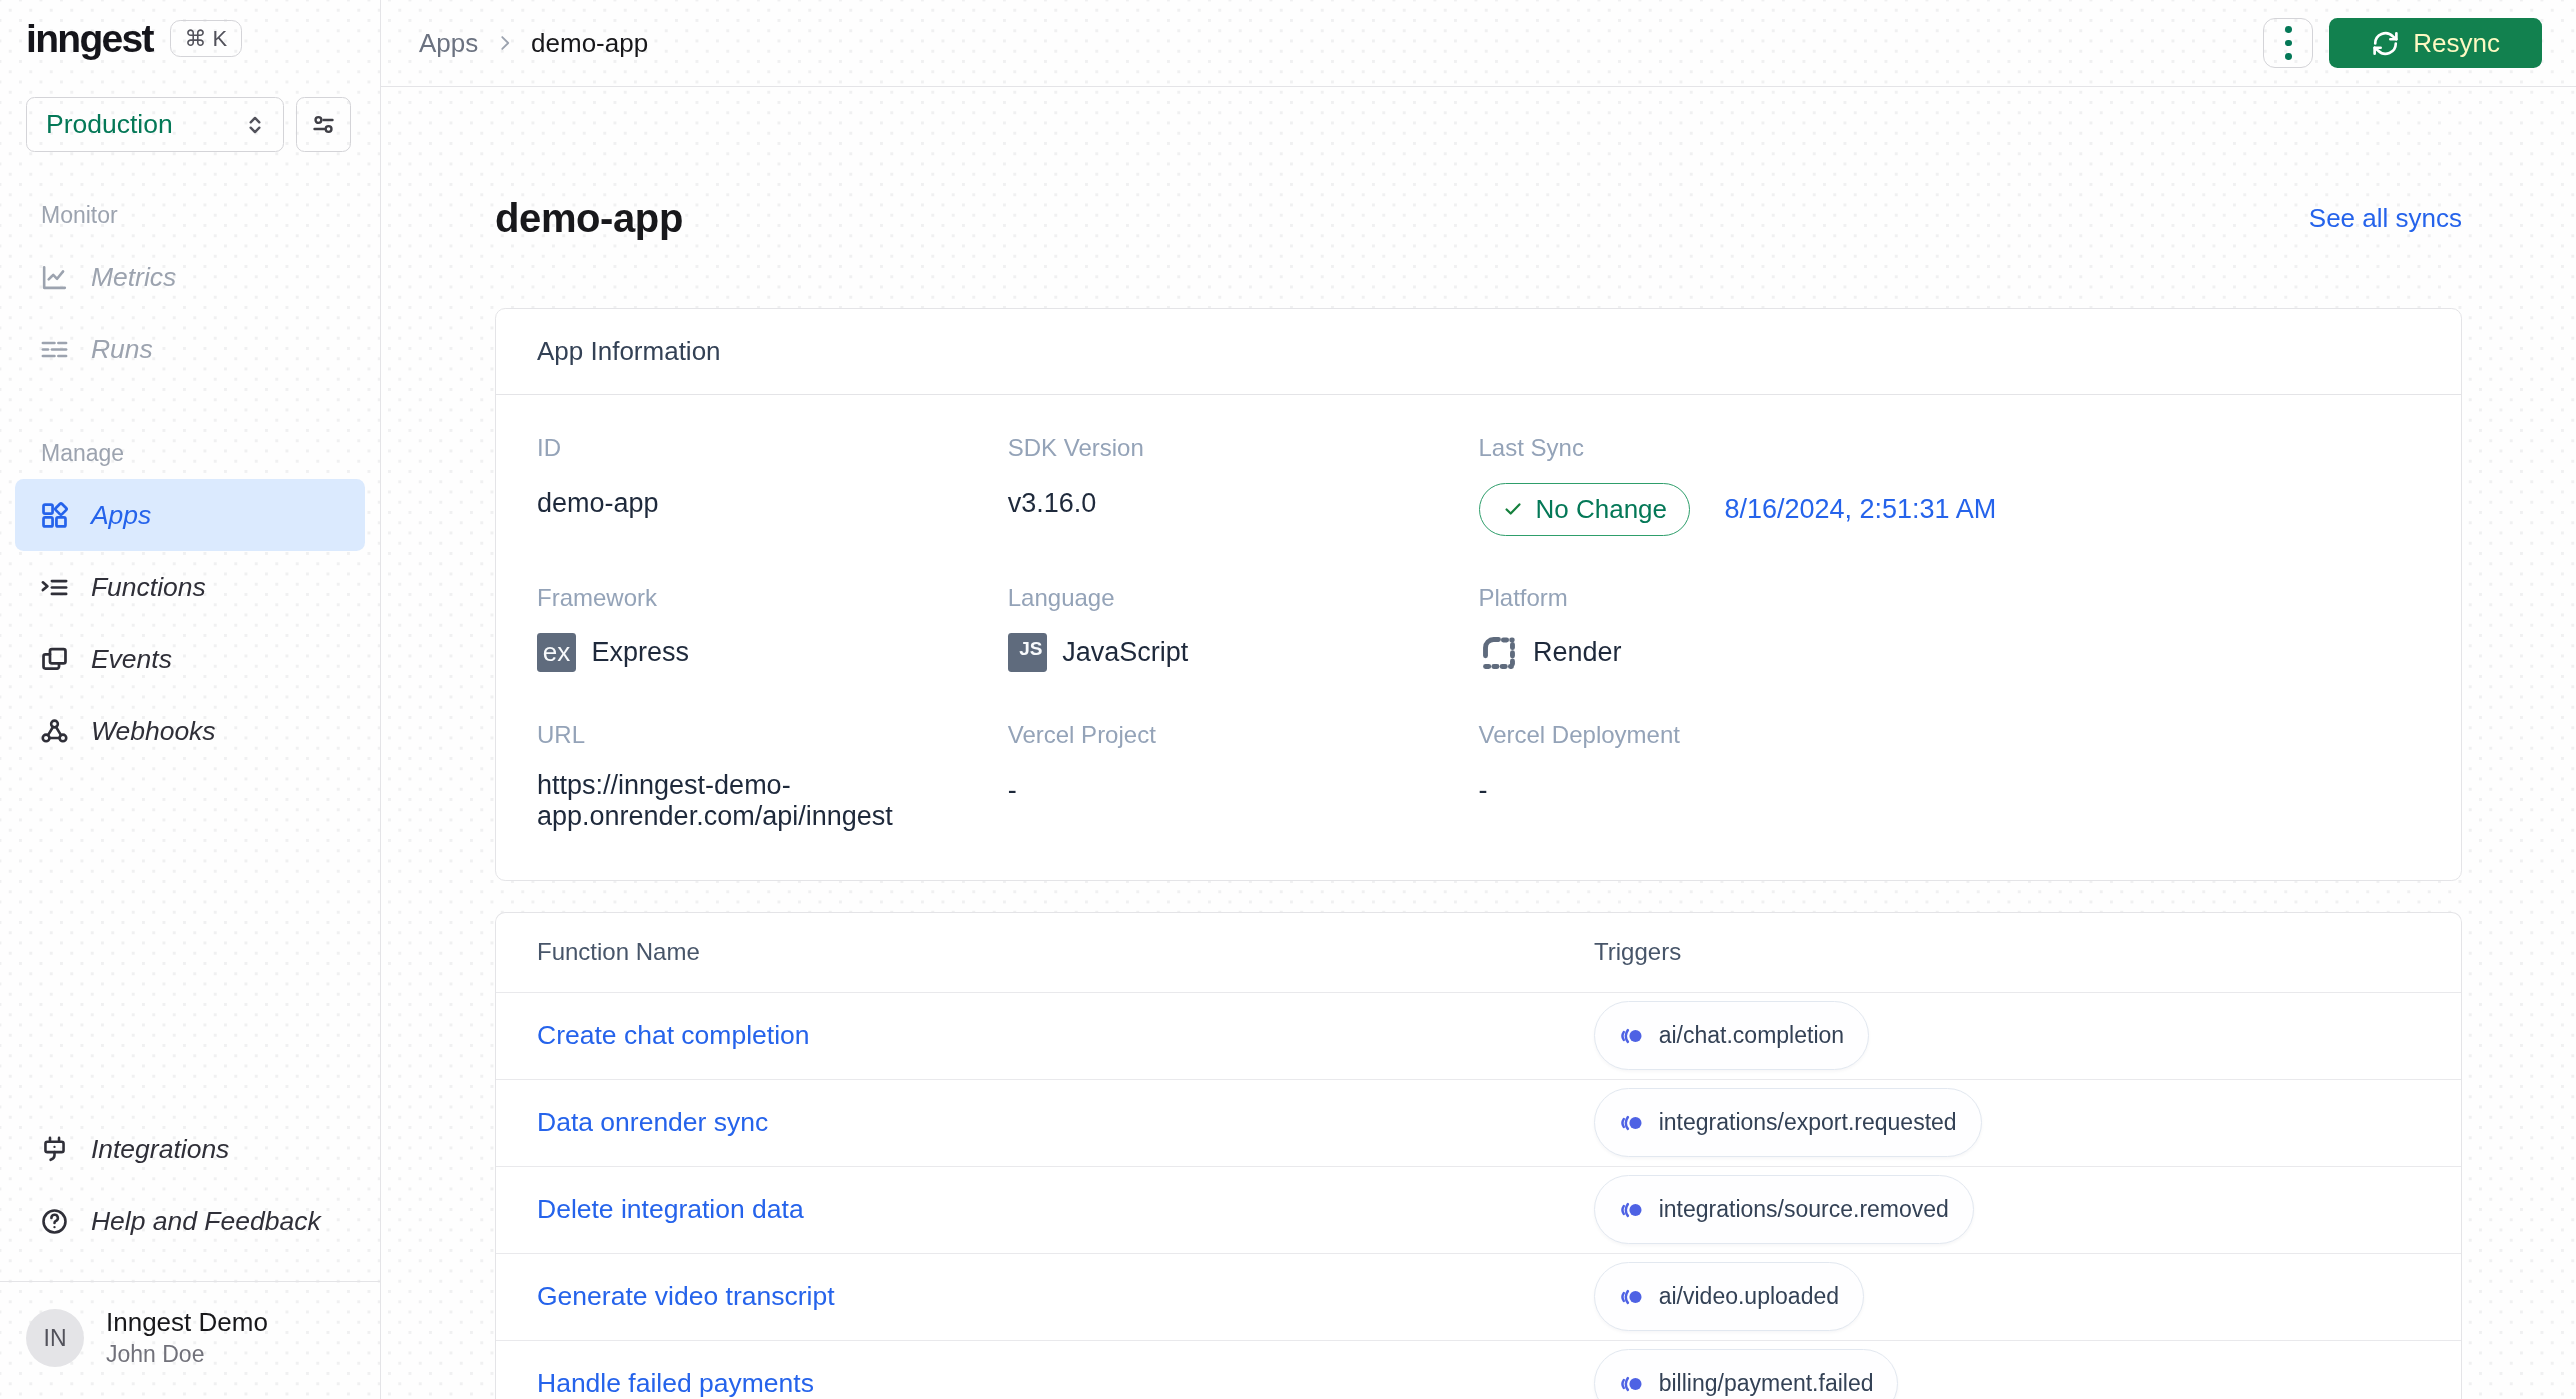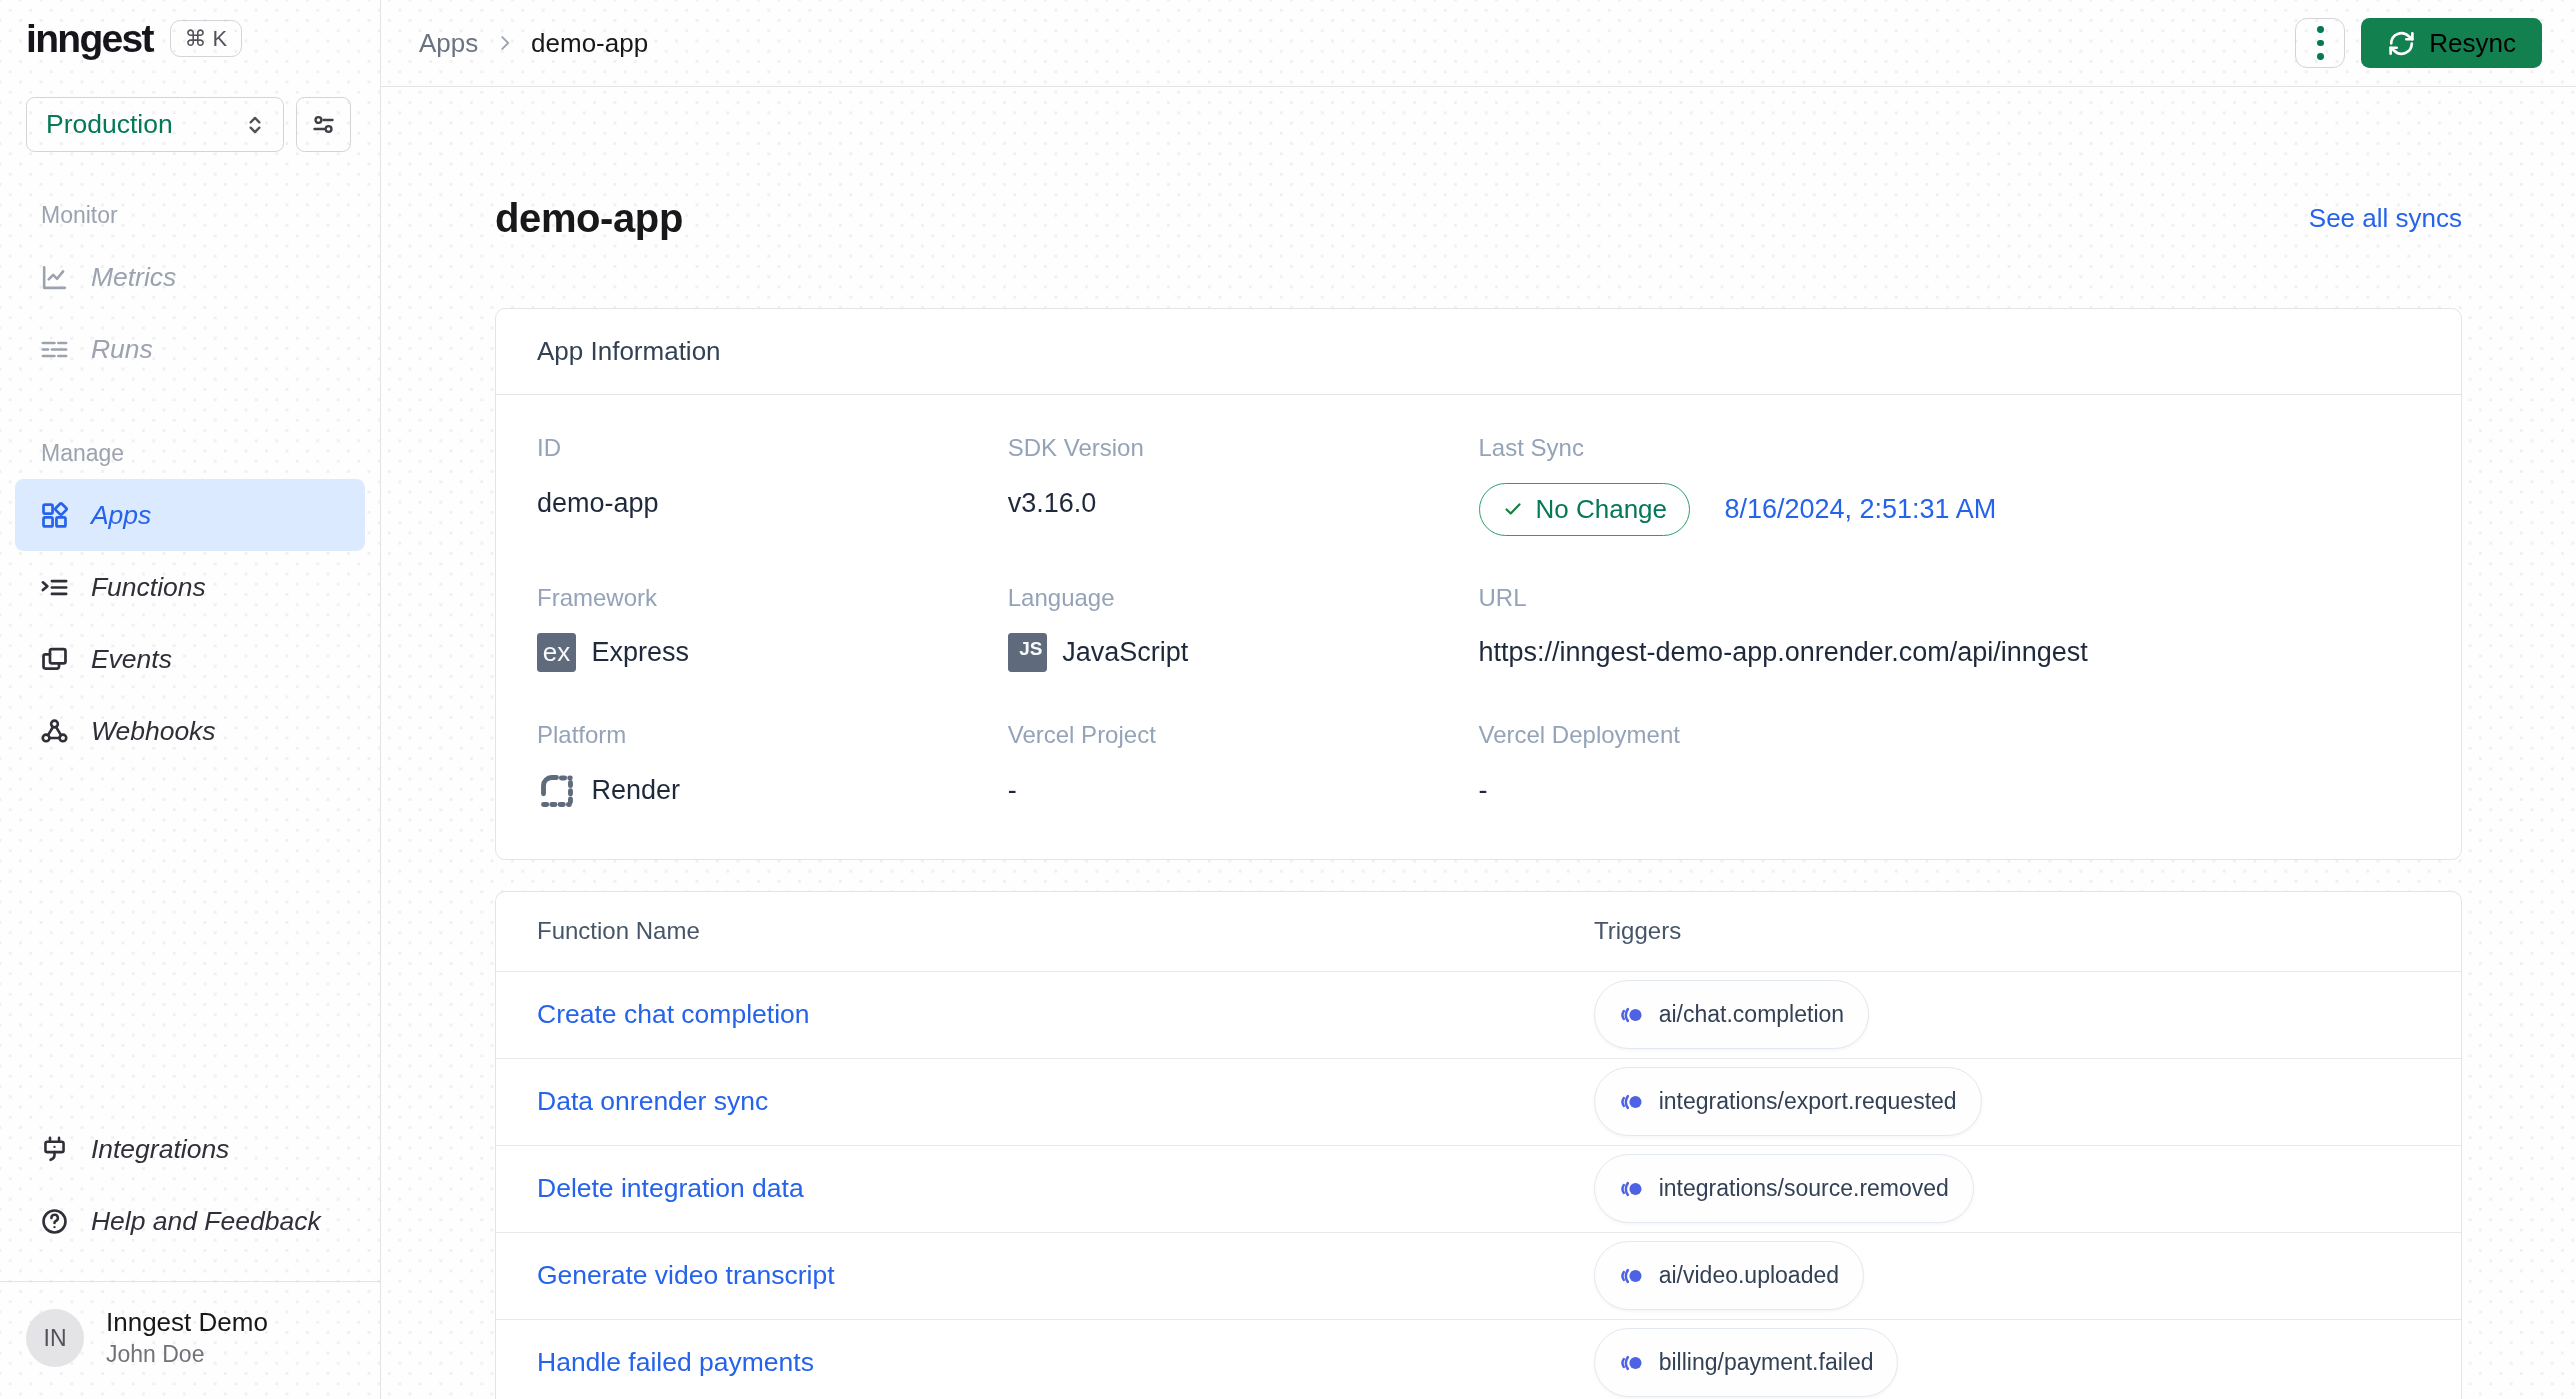--- a/index.html
+++ b/index.html
@@ -48,23 +48,23 @@
   .topbar { height:87px; min-height:87px; border-bottom:1.7px solid #e4e4e7;
     display:flex; align-items:center; justify-content:space-between; padding:0 34px 0 38px; }
   .crumbs { display:flex; align-items:center; gap:15.4px; font-size:26px; }
   .crumb-root { color:#6b7280; cursor:pointer; }
   .crumb-sep { color:#9ca3af; display:flex; }
   .crumb-current { color:#18181b; }
   .topbar-actions { display:flex; align-items:center; gap:15.4px; }
   .kebab-btn { width:50px; height:50px; border:1.7px solid #d4d4d8; border-radius:12px; background:transparent;
     display:flex; flex-direction:column; align-items:center; justify-content:center; gap:6.8px; cursor:pointer; }
   .kebab-btn i { width:6.8px; height:6.8px; border-radius:50%; background:#047857; }
-  .resync-btn { height:50px; border:none; border-radius:8.5px; background:#12814f; color:#000000;
+  .resync-btn { height:50px; border:none; border-radius:8.5px; background:#12814f; color:#fef9c3;
     font-family:inherit; font-size:26px; font-weight:500; display:flex; align-items:center; gap:13.7px;
-    padding:0 26px; cursor:pointer; }
+    padding:0 42px; cursor:pointer; }
 
   .content { flex:1; padding:0 114px 0 114px; overflow:hidden; }
   .page-head { margin-top:109px; display:flex; align-items:center; justify-content:space-between; }
   .page-title { font-size:40px; font-weight:600; color:#18181b; letter-spacing:-0.4px; }
   .see-all { font-size:26px; color:#2563eb; font-weight:500; cursor:pointer; text-decoration:none; }
 
   .card { background:#fff; border:1.7px solid #e4e4e7; border-radius:10.2px; margin-top:67px; }
   .card.table-card { margin-top:31px; border-bottom:none; border-radius:10.2px 10.2px 0 0; }
   .card-header { border-bottom:1.7px solid #e4e4e7; padding:27px 41px; font-size:26px; color:#334155; }
 
@@ -314,37 +314,37 @@
             <div class="field-label">Language</div>
             <div class="field-value">
               <span class="tech-badge js">
                   <span>JS</span>
                 </span>
               <span>JavaScript</span>
             </div>
           </div>
 
           <div class="field">
-            <div class="field-label">URL</div>
-            <div class="field-value">https://inngest-demo-app.onrender.com/api/inngest</div>
-          </div>
-
-          <div class="field">
             <div class="field-label">Platform</div>
             <div class="field-value">
               <span>
                 <svg width="39" height="39" viewBox="0 0 24 24" fill="none" stroke="#5f6b7d" stroke-width="3" stroke-linecap="round">
                     <path d="M4 14V9a5 5 0 0 1 5-5h3"></path>
                     <line x1="15" y1="4.3" x2="20.5" y2="4.3" stroke-dasharray="2 3.1"></line>
                     <line x1="20.6" y1="7" x2="20.6" y2="19" stroke-dasharray="2 3.1"></line>
                     <line x1="4" y1="20.6" x2="20" y2="20.6" stroke-dasharray="2 3.1"></line>
                   </svg>
               </span>
               <span>Render</span>
             </div>
+          </div>
+
+          <div class="field">
+            <div class="field-label">URL</div>
+            <div class="field-value">https://inngest-demo-app.onrender.com/api/inngest</div>
           </div>
 
           <div class="field">
             <div class="field-label">Vercel Project</div>
             <div class="field-value">-</div>
           </div>
 
           <div class="field">
             <div class="field-label">Vercel Deployment</div>
             <div class="field-value">-</div>

